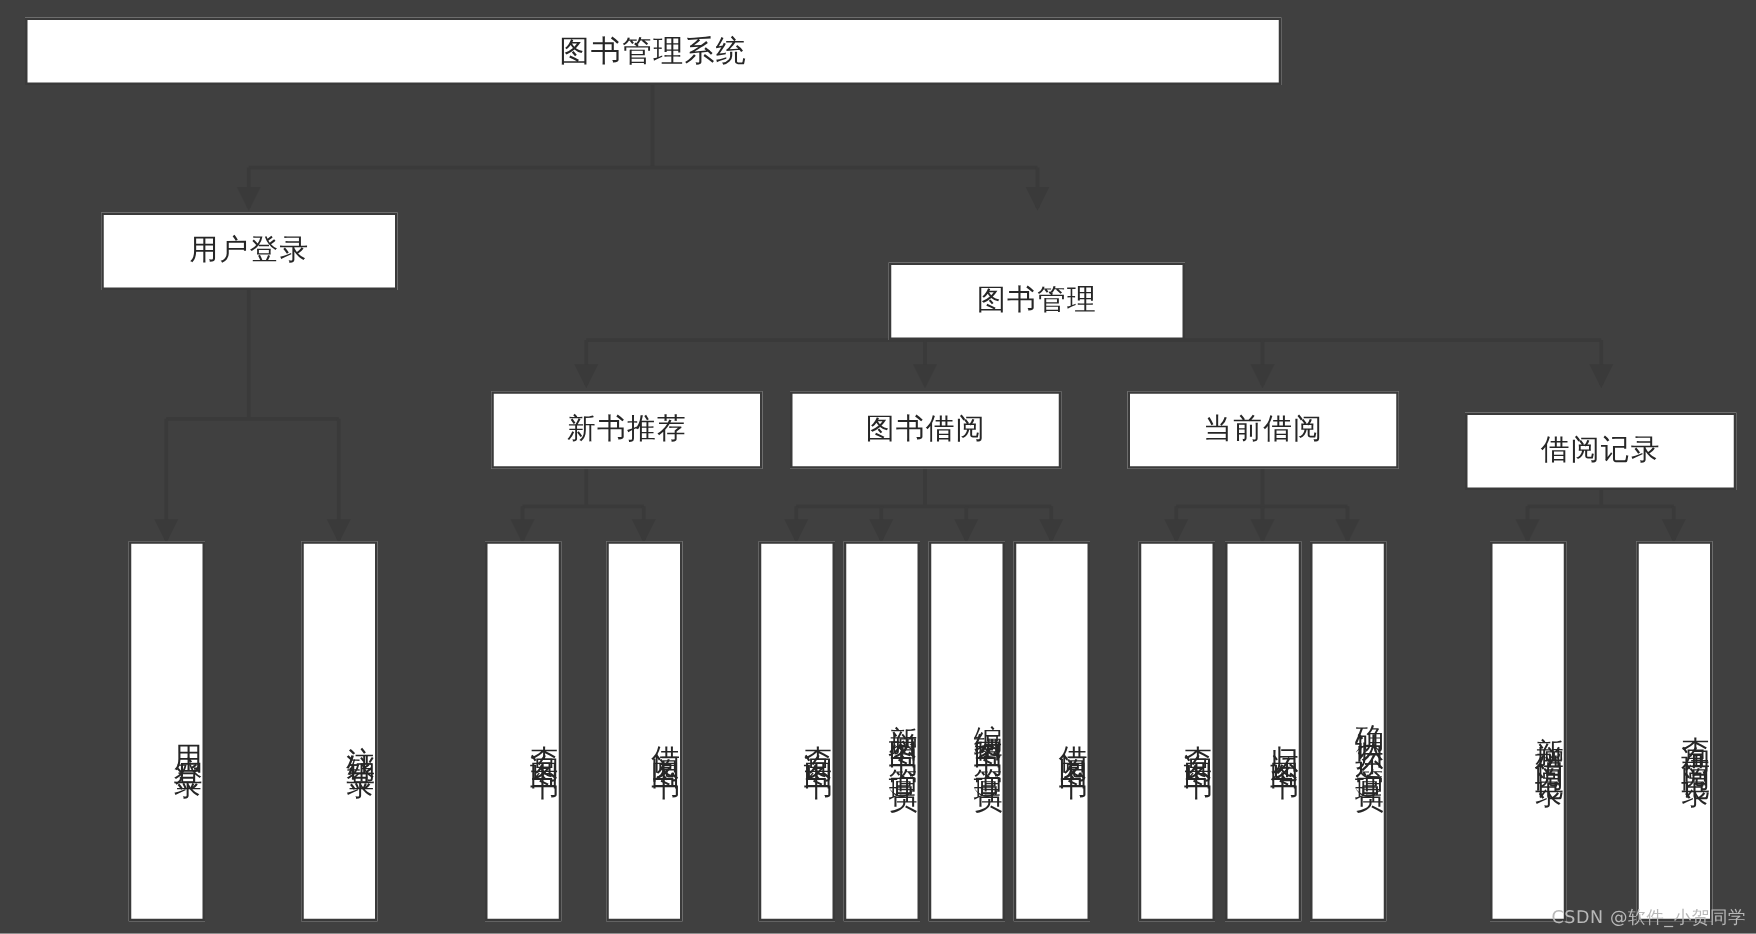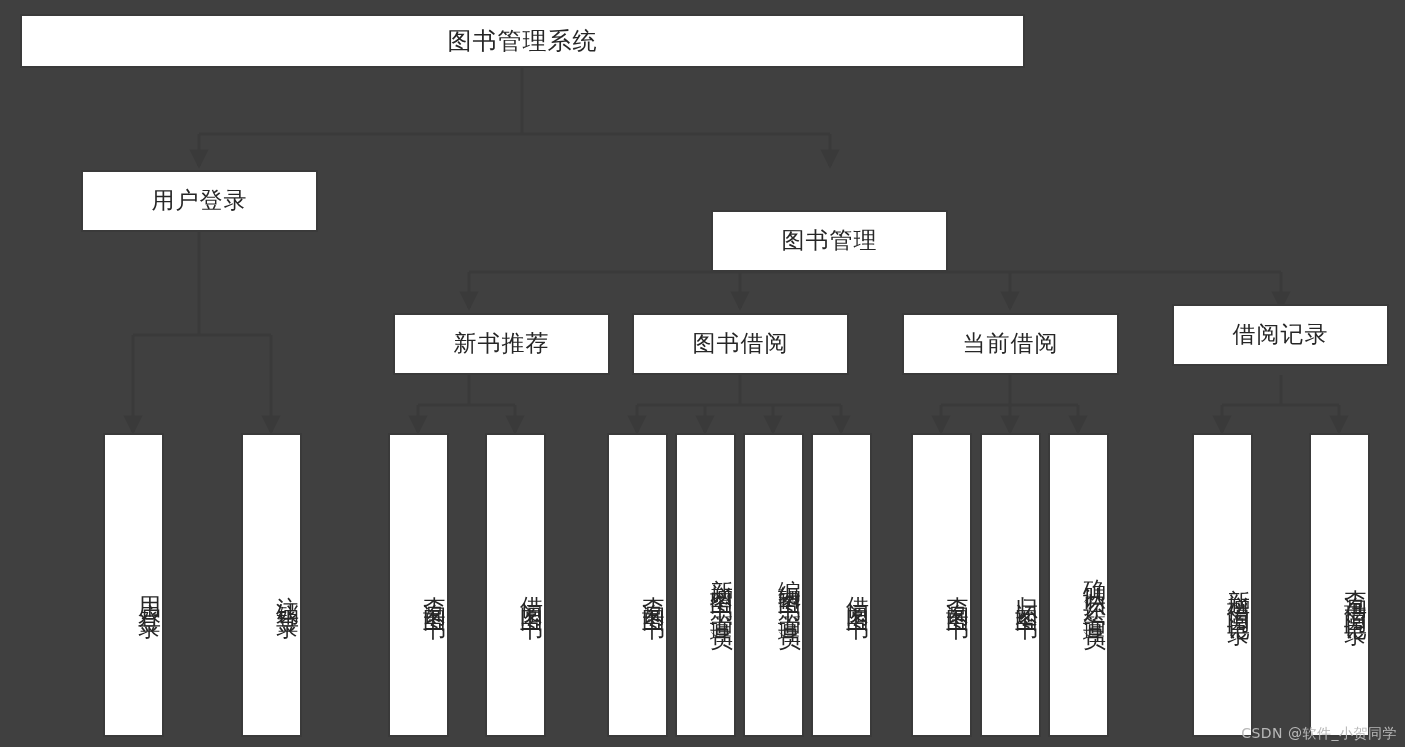--- a/index.html
+++ b/index.html
@@ -138,21 +138,21 @@
 
   <div class="node horiz" style="left:361px; top:313px; width:217px; height:62px;margin-left:32px;">
     <span>新书推荐</span>
   </div>
   <div class="node horiz" style="left:632px; top:313px; width:217px; height:62px;">
     <span>图书借阅</span>
   </div>
   <div class="node horiz" style="left:902px; top:313px; width:217px; height:62px;">
     <span>当前借阅</span>
   </div>
-  <div class="node horiz" style="left:1172px; top:304px; width:217px; height:62px;">
+  <div class="node horiz" style="left:1172px; top:330px; width:217px; height:62px;">
     <span>借阅记录</span>
   </div>
 
   <div class="node vert" style="left:103px; top:433px; width:61px; height:304px;">
     <span class="vtext">用户登录</span>
   </div>
   <div class="node vert" style="left:241px; top:433px; width:61px; height:304px;">
     <span class="vtext">注销登录</span>
   </div>
 

